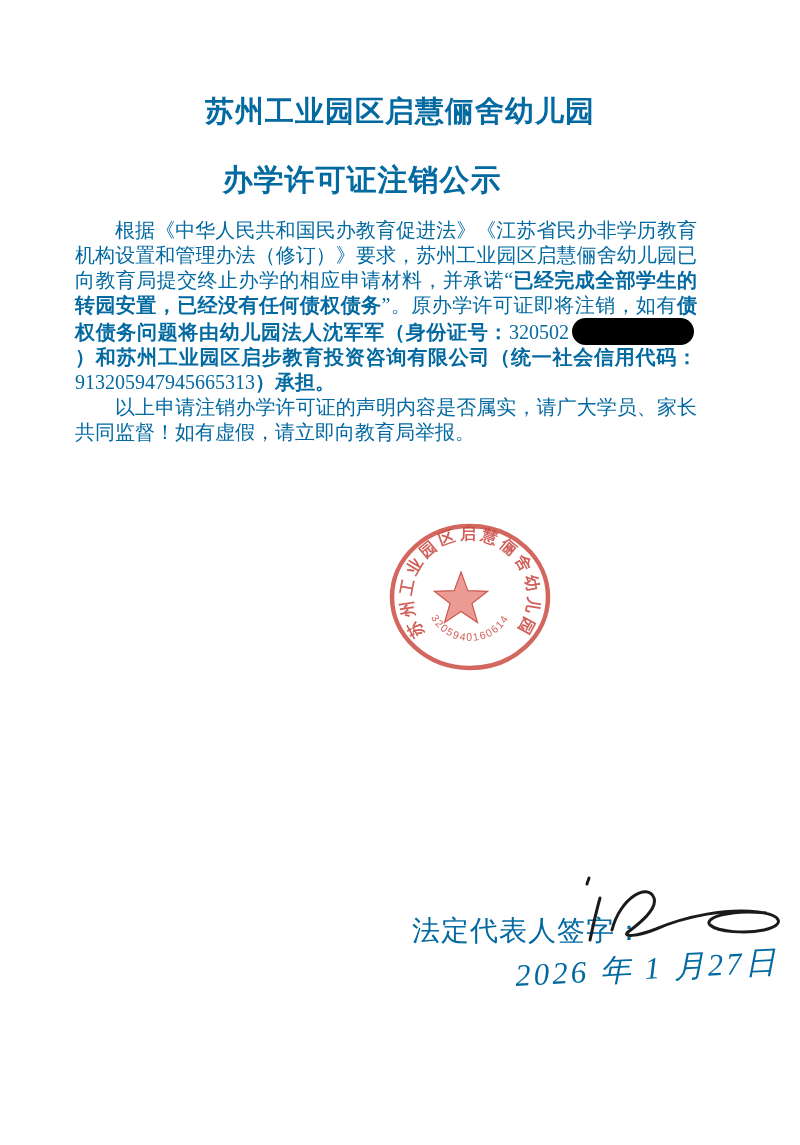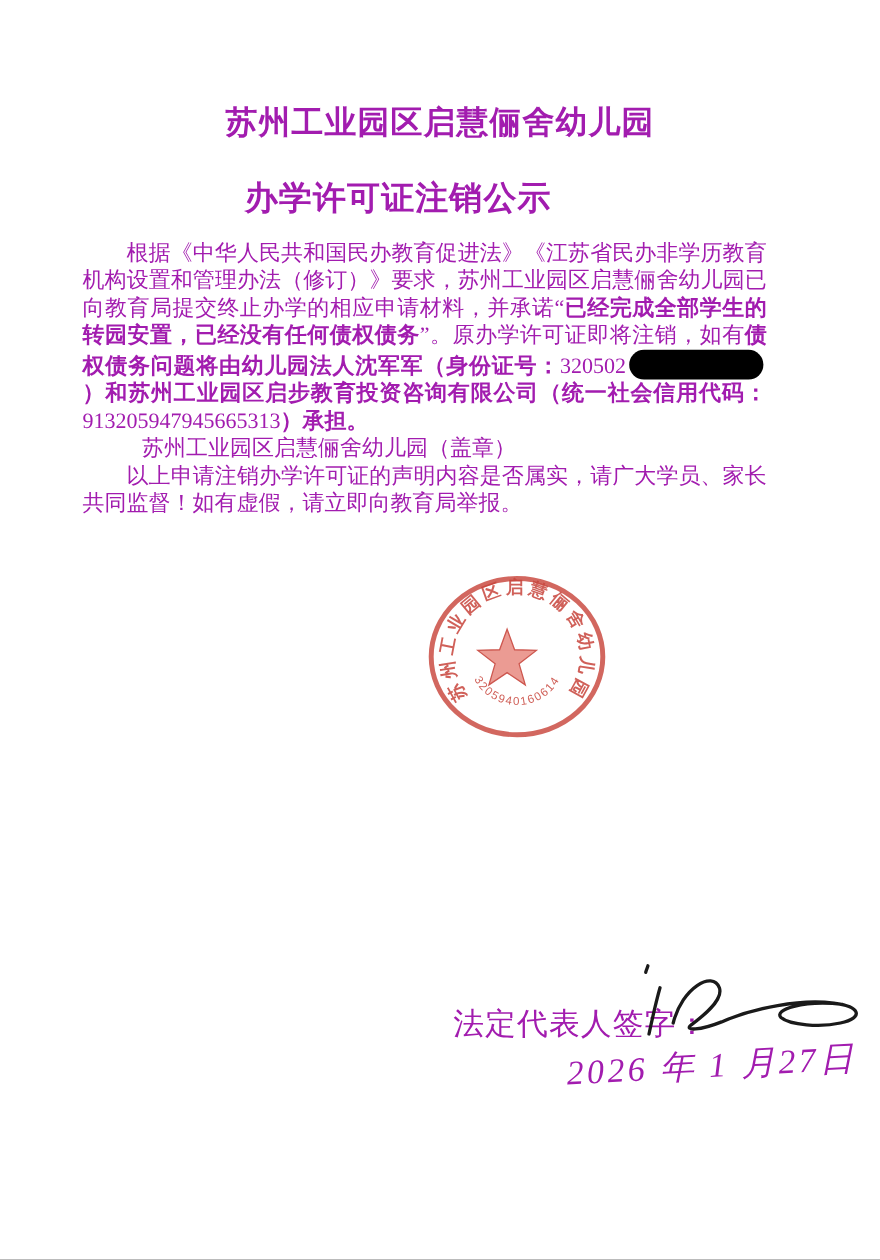--- a/index.html
+++ b/index.html
@@ -2,21 +2,21 @@
 <html><head>
 <meta charset="utf-8">
 <style>
   html,body{margin:0;padding:0;background:#888;}
   .page{
     position:relative;
     width:800px;height:1145px;
     margin:0 auto;
     background:#ffffff;
     font-family:"Liberation Serif","DejaVu Serif",serif;
-    color:#a21caf;
+    color:#0369a1;
     overflow:hidden;
   }
   .title1{
     position:absolute;top:92px;left:0;width:800px;
     text-align:center;
     font-family:"Liberation Sans","DejaVu Sans",sans-serif;
     font-weight:bold;font-size:29px;letter-spacing:1px;
     margin:0;
   }
   .title2{
@@ -63,21 +63,20 @@
 </head>
 <body>
 
 <div class="page">
 
   <h1 class="title1">苏州工业园区启慧俪舍幼儿园</h1>
   <h2 class="title2">办学许可证注销公示</h2>
 
   <div class="body-text">
     <p><span>根据《中华人民共和国民办教育促进法》《江苏省民办非学历教育机构设置和管理办法（修订）》要求，苏州工业园区启慧俪舍幼儿园已向教育局提交终止办学的相应申请材料，并承诺“</span><b>已经完成全部学生的转园安置，已经没有任何债权债务</b><span>”。原办学许可证即将注销，如有</span><b>债权债务问题将由幼儿园法人沈军军（身份证号：</b><span>320502</span><span class="redaction"></span><b>）和苏州工业园区启步教育投资咨询有限公司（统一社会信用代码：</b><span>913205947945665313</span><b>）承担。</b></p>
-    <p class="seal-line">苏州工业园区启慧俪舍幼儿园（盖章）</p>
     <p>以上申请注销办学许可证的声明内容是否属实，请广大学员、家长共同监督！如有虚假，请立即向教育局举报。</p>
   </div>
 
   <div class="seal">
     <svg width="168" height="154" viewBox="0 0 168 154">
       <g stroke="#c8453c" fill="none" opacity="0.82">
         <ellipse cx="84" cy="77" rx="78" ry="71" stroke-width="4.5"></ellipse>
       </g>
       <polygon points="75,52 81.8,70.7 101.6,71.3 85.9,83.5 91.5,102.6 75,91.5 58.5,102.6 64.1,83.5 48.4,71.3 68.2,70.7" fill="#e4756a" fill-opacity="0.8" stroke="#c8453c" stroke-width="1.2" opacity="0.9"></polygon>
       <defs>

